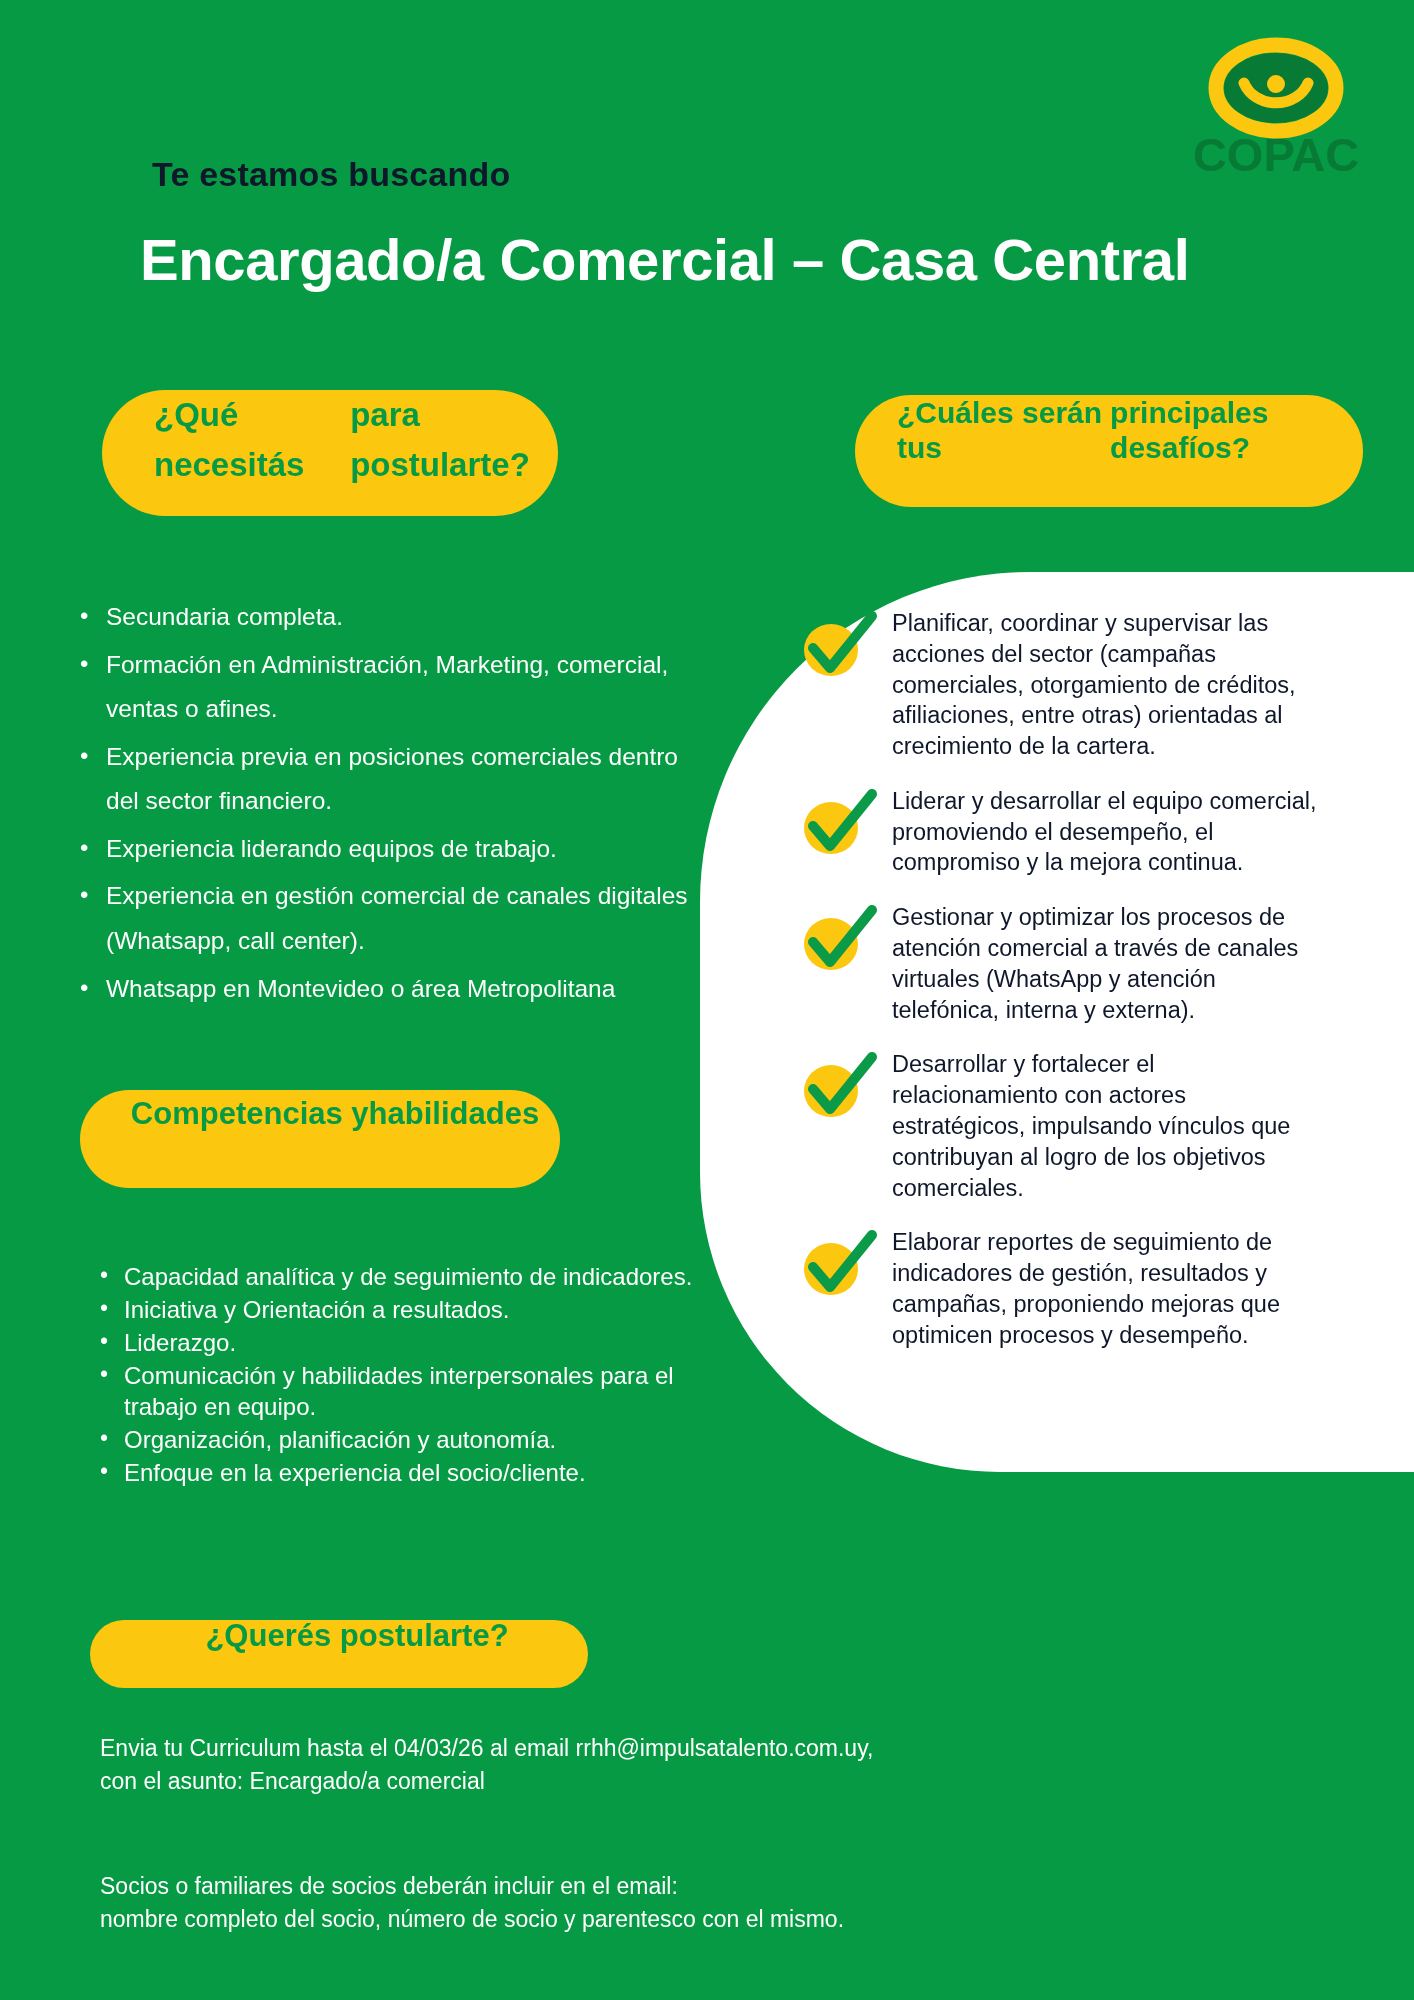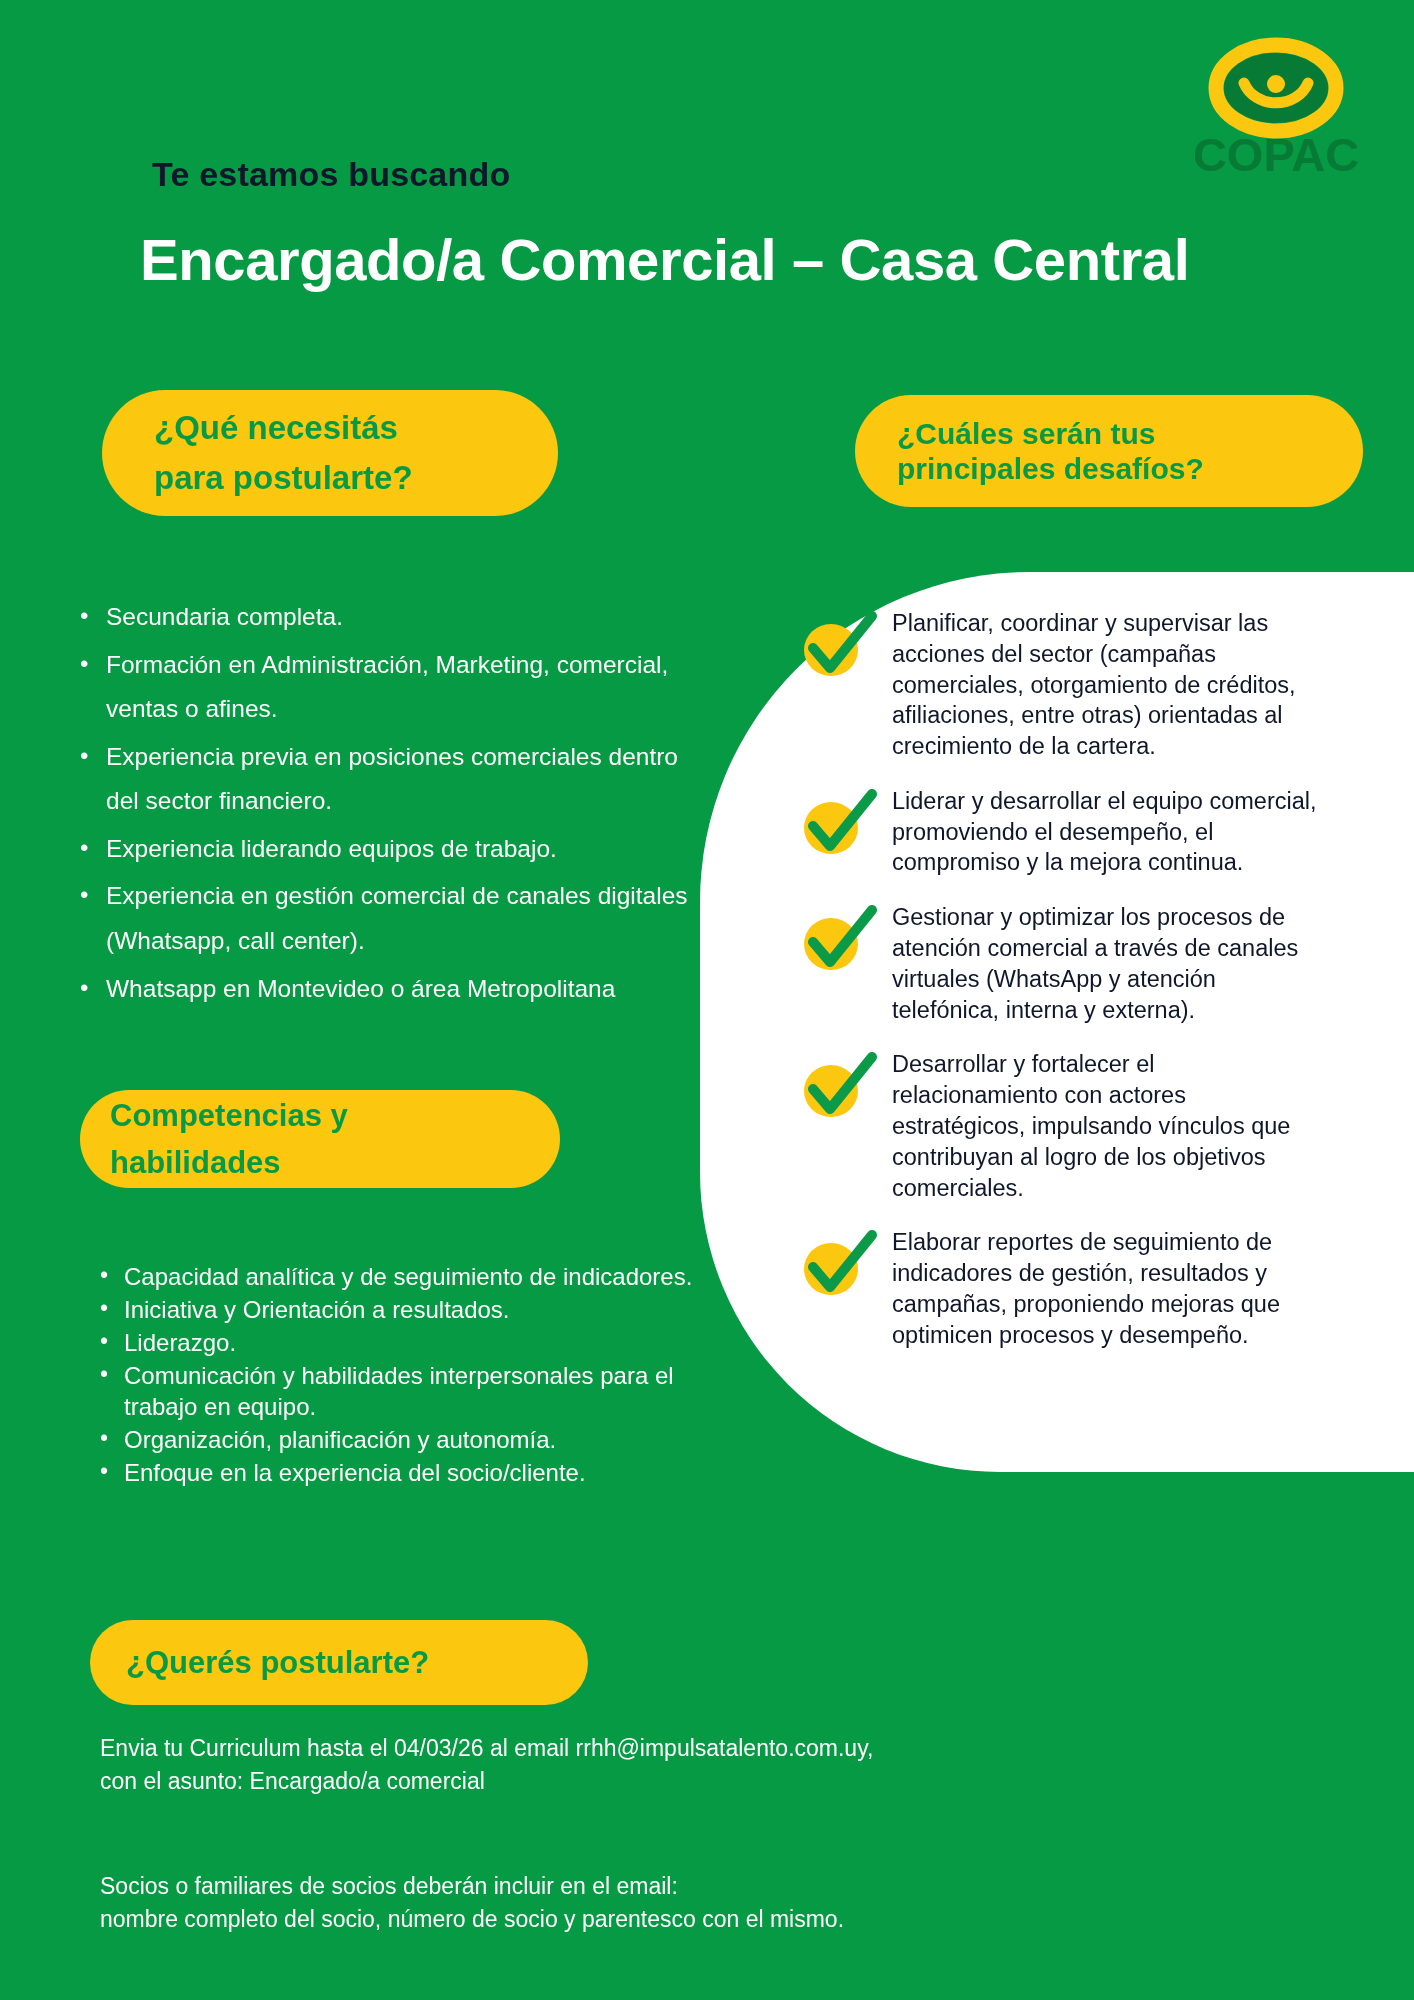--- a/index.html
+++ b/index.html
@@ -68,21 +68,21 @@
   }
 
   
   .badge {
     position: absolute;
     background: #FCC70F;
     color: #079A44;
     font-weight: bold;
     border-radius: 999px;
     display: flex;
-    flex-direction: column;
+    flex-direction: row;
     justify-content: center;
     box-sizing: border-box;
     z-index: 6;
   }
   .badge span { display: block; }
 
   #badge-requisitos {
     left: 102px;
     top: 390px;
     width: 456px;
@@ -106,21 +106,21 @@
     width: 480px;
     height: 98px;
     padding: 0 0 0 30px;
     font-size: 31px;
     line-height: 1.52;
   }
   #badge-postularte {
     left: 90px;
     top: 1620px;
     width: 498px;
-    height: 85px;
+    height: 68px;
     padding: 0 0 0 36px;
     font-size: 31px;
     line-height: 1;
     justify-content: center;
   }
 
   
   .req-list {
     position: absolute;
     left: 72px;

